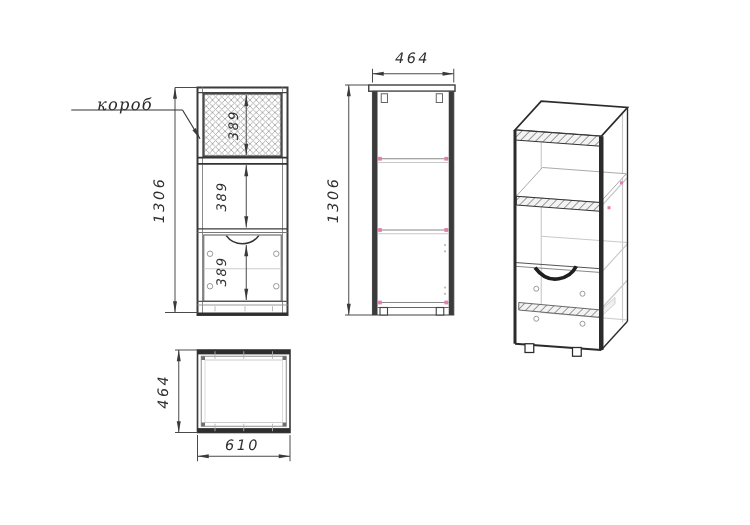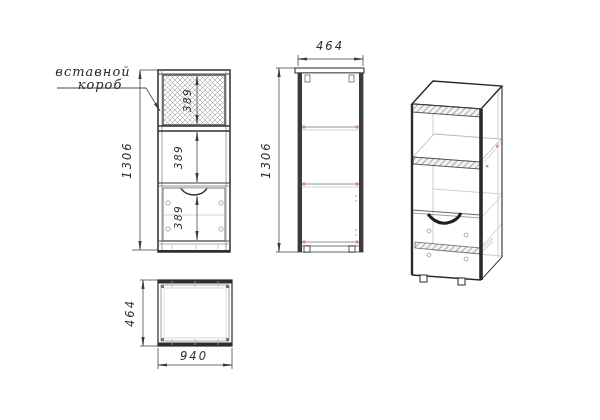--- a/index.html
+++ b/index.html
@@ -204,27 +204,26 @@
     <rect x="420" y="275" width="7" height="7" fill="#fff" stroke="#2b2b2b" stroke-width="1"></rect>
     <rect x="458" y="278" width="7" height="7" fill="#fff" stroke="#2b2b2b" stroke-width="1"></rect>
 
     <g fill="#e87bb0">
       <rect x="486" y="165" width="2.4" height="2.4"></rect>
       <rect x="496" y="145" width="2.4" height="2.4"></rect>
     </g>
   </g>
 </svg>
 
-<div class="callout" style="left:53px;top:64px;width:80px;">вставной</div>
 <div class="callout" style="left:75px;top:77px;width:50px;">короб</div>
 
 <div class="dim rot" style="left:105px;top:153px;width:44px;">1306</div>
 <div class="dim rot small" style="left:170px;top:93px;width:34px;">389</div>
 <div class="dim rot small" style="left:161px;top:150px;width:34px;">389</div>
 <div class="dim rot small" style="left:161px;top:210px;width:34px;">389</div>
 
 <div class="dim" style="left:305px;top:39px;width:50px;">464</div>
 <div class="dim rot" style="left:244px;top:153px;width:44px;">1306</div>
 
 <div class="dim rot" style="left:113px;top:306px;width:34px;">464</div>
-<div class="dim" style="left:169px;top:349px;width:50px;">940</div>
+<div class="dim" style="left:169px;top:349px;width:50px;">610</div>
 
 </div>
 
 </body></html>

